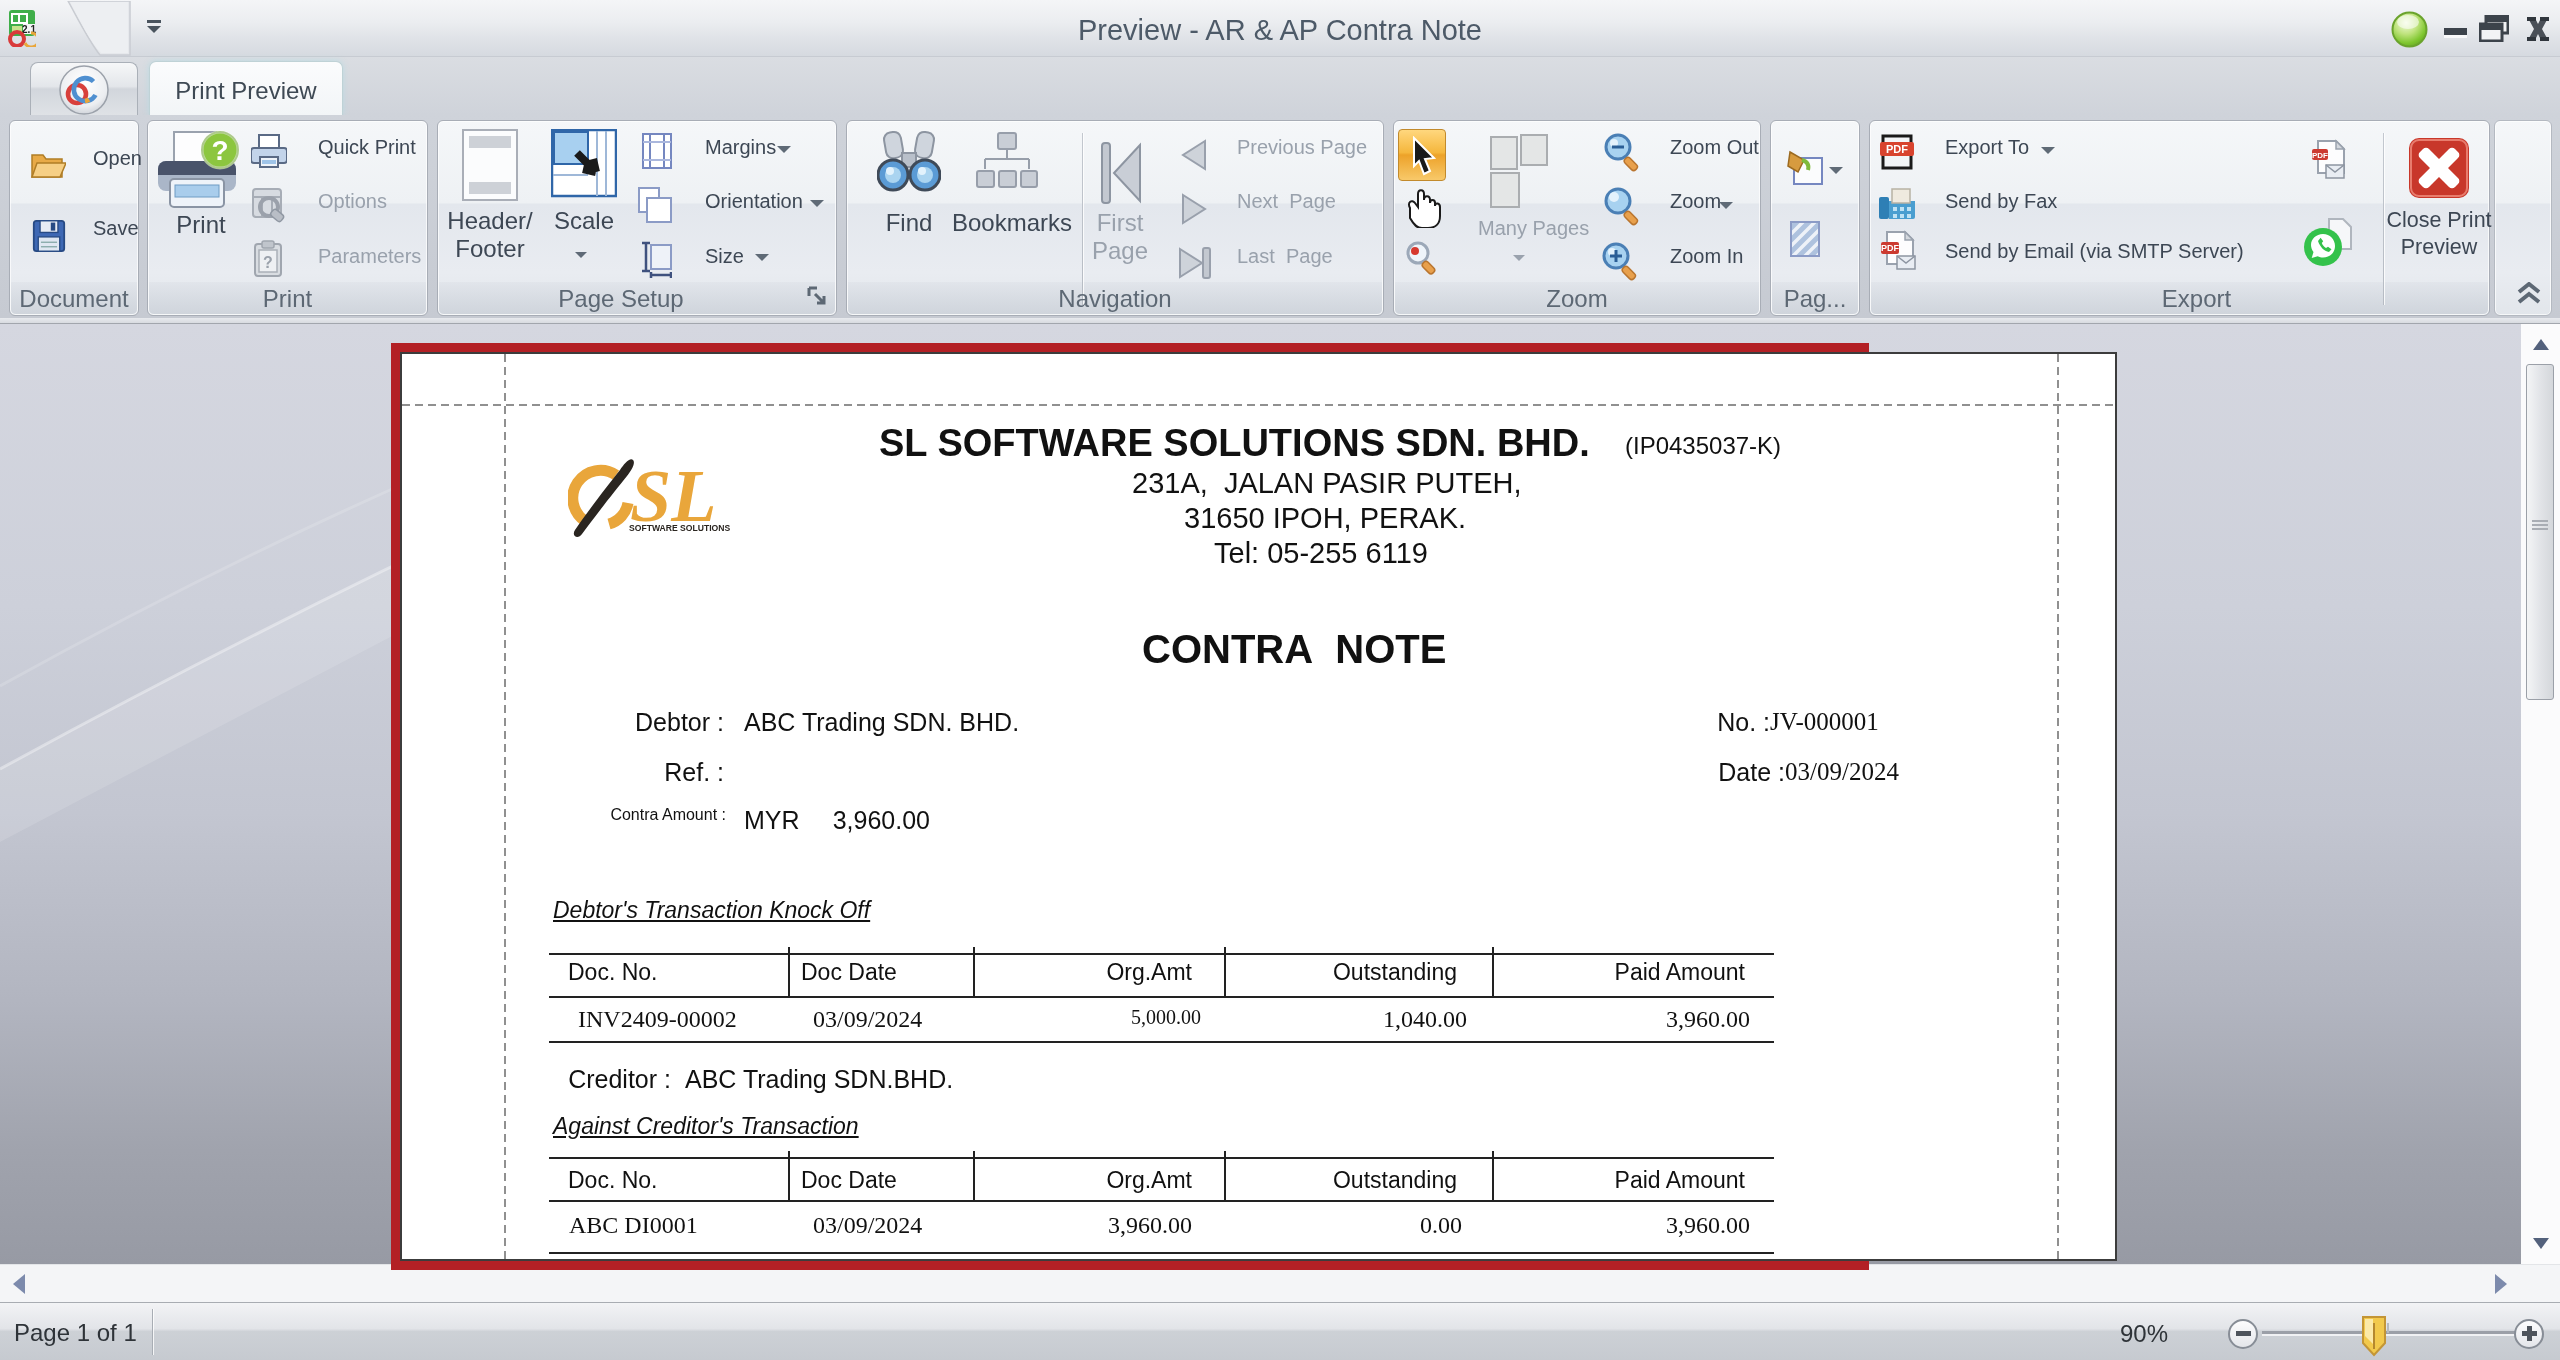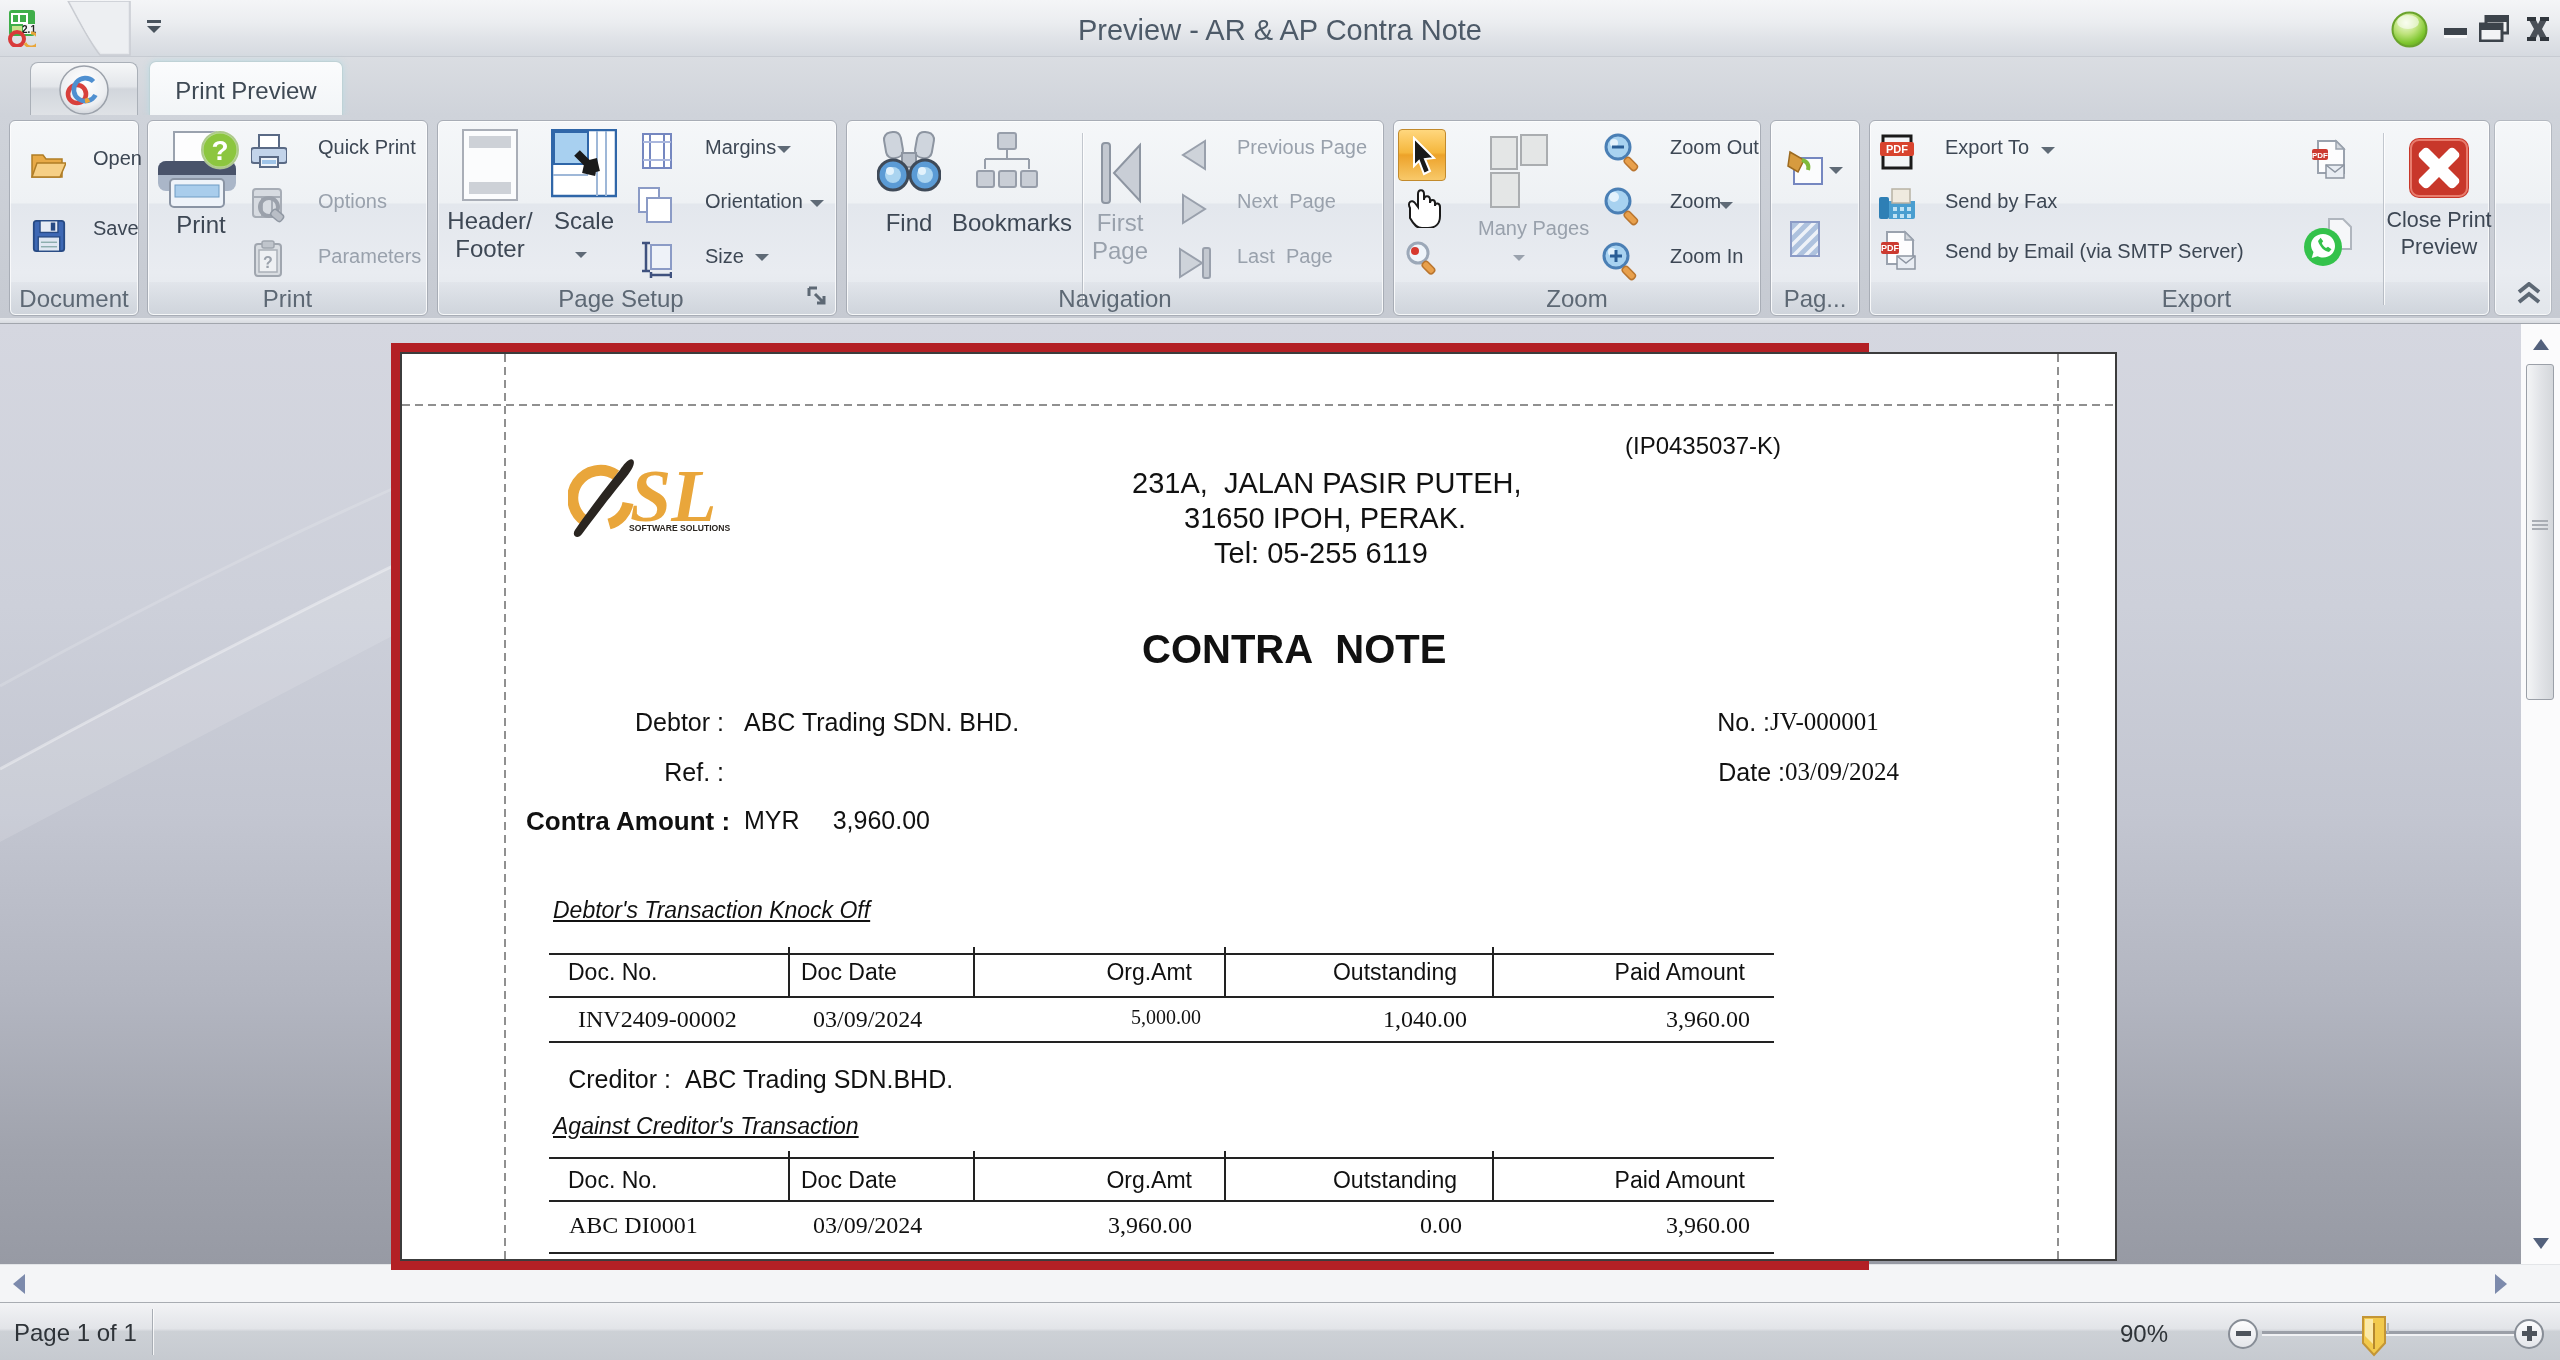--- a/index.html
+++ b/index.html
@@ -417,34 +417,35 @@
         <svg class="abs" style="left:166px;top:66px;" width="175" height="132" viewBox="0 0 175 132">
           <g fill="none" stroke="#e9a63b" stroke-width="11">
             <path d="M 48 55 A 26.5 26.5 0 1 0 17 101"></path>
             <path d="M 41 104 A 26.5 26.5 0 0 0 60 83"></path>
           </g>
           <path d="M7 110 C 20 91 40 65 52 50 C 56 44 62 37 65 40 C 68 43 63 51 59 56 C 46 72 28 95 14 114 C 10 120 3 116 7 110 Z" fill="#2a2520"></path>
           <text x="62" y="101" font-family="'Liberation Serif',serif" font-style="italic" font-weight="bold" font-size="74" fill="#e9a63b">SL</text>
           <text x="61" y="111" font-size="8.6" font-weight="bold" fill="#2a2520">SOFTWARE SOLUTIONS</text>
         </svg>
 
+        <div class="dt" style="left:477px;top:68px;font-size:38px;font-weight:bold;">SL SOFTWARE SOLUTIONS SDN. BHD.</div>
         <div class="dt" style="left:1223px;top:78px;font-size:24px;">(IP0435037-K)</div>
         <div class="dt" style="left:730px;top:113px;font-size:29px;">231A,&nbsp; JALAN PASIR PUTEH,</div>
         <div class="dt" style="left:782px;top:148px;font-size:29px;">31650 IPOH, PERAK.</div>
         <div class="dt" style="left:812px;top:183px;font-size:29px;">Tel: 05-255 6119</div>
         <div class="dt" style="left:740px;top:273px;font-size:40px;font-weight:bold;">CONTRA&nbsp; NOTE</div>
 
         <div class="dt" style="left:122px;top:354px;width:200px;text-align:right;font-size:25px;">Debtor :</div>
         <div class="dt" style="left:342px;top:354px;font-size:25px;">ABC Trading SDN. BHD.</div>
         <div class="dt" style="left:1168px;top:354px;width:200px;text-align:right;font-size:25px;">No. :</div>
         <div class="dt ser" style="left:1368px;top:354px;font-size:25px;">JV-000001</div>
         <div class="dt" style="left:122px;top:404px;width:200px;text-align:right;font-size:25px;">Ref. :</div>
         <div class="dt" style="left:1183px;top:404px;width:200px;text-align:right;font-size:25px;">Date :</div>
         <div class="dt ser" style="left:1383px;top:404px;font-size:25px;">03/09/2024</div>
-        <div class="dt" style="left:124px;top:452px;width:200px;text-align:right;font-size:26px;font-weight:bold;">Contra Amount :</div>
+        <div class="dt" style="left:124px;top:452px;width:200px;text-align:right;font-size:16px;">Contra Amount :</div>
         <div class="dt" style="left:342px;top:452px;font-size:25px;">MYR</div>
         <div class="dt" style="left:328px;top:452px;width:200px;text-align:right;font-size:25px;">3,960.00</div>
 
         <div class="dt" style="left:151px;top:543px;font-size:23px;font-style:italic;text-decoration:underline;">Debtor's Transaction Knock Off</div>
         <div class="line" style="left:147px;top:599px;width:1225px;"></div>
         <div class="tick" style="left:386px;top:593px;height:50px;"></div>
         <div class="tick" style="left:571px;top:593px;height:50px;"></div>
         <div class="tick" style="left:822px;top:593px;height:50px;"></div>
         <div class="tick" style="left:1090px;top:593px;height:50px;"></div>
         <div class="dt" style="left:166px;top:605px;font-size:23px;">Doc. No.</div>

